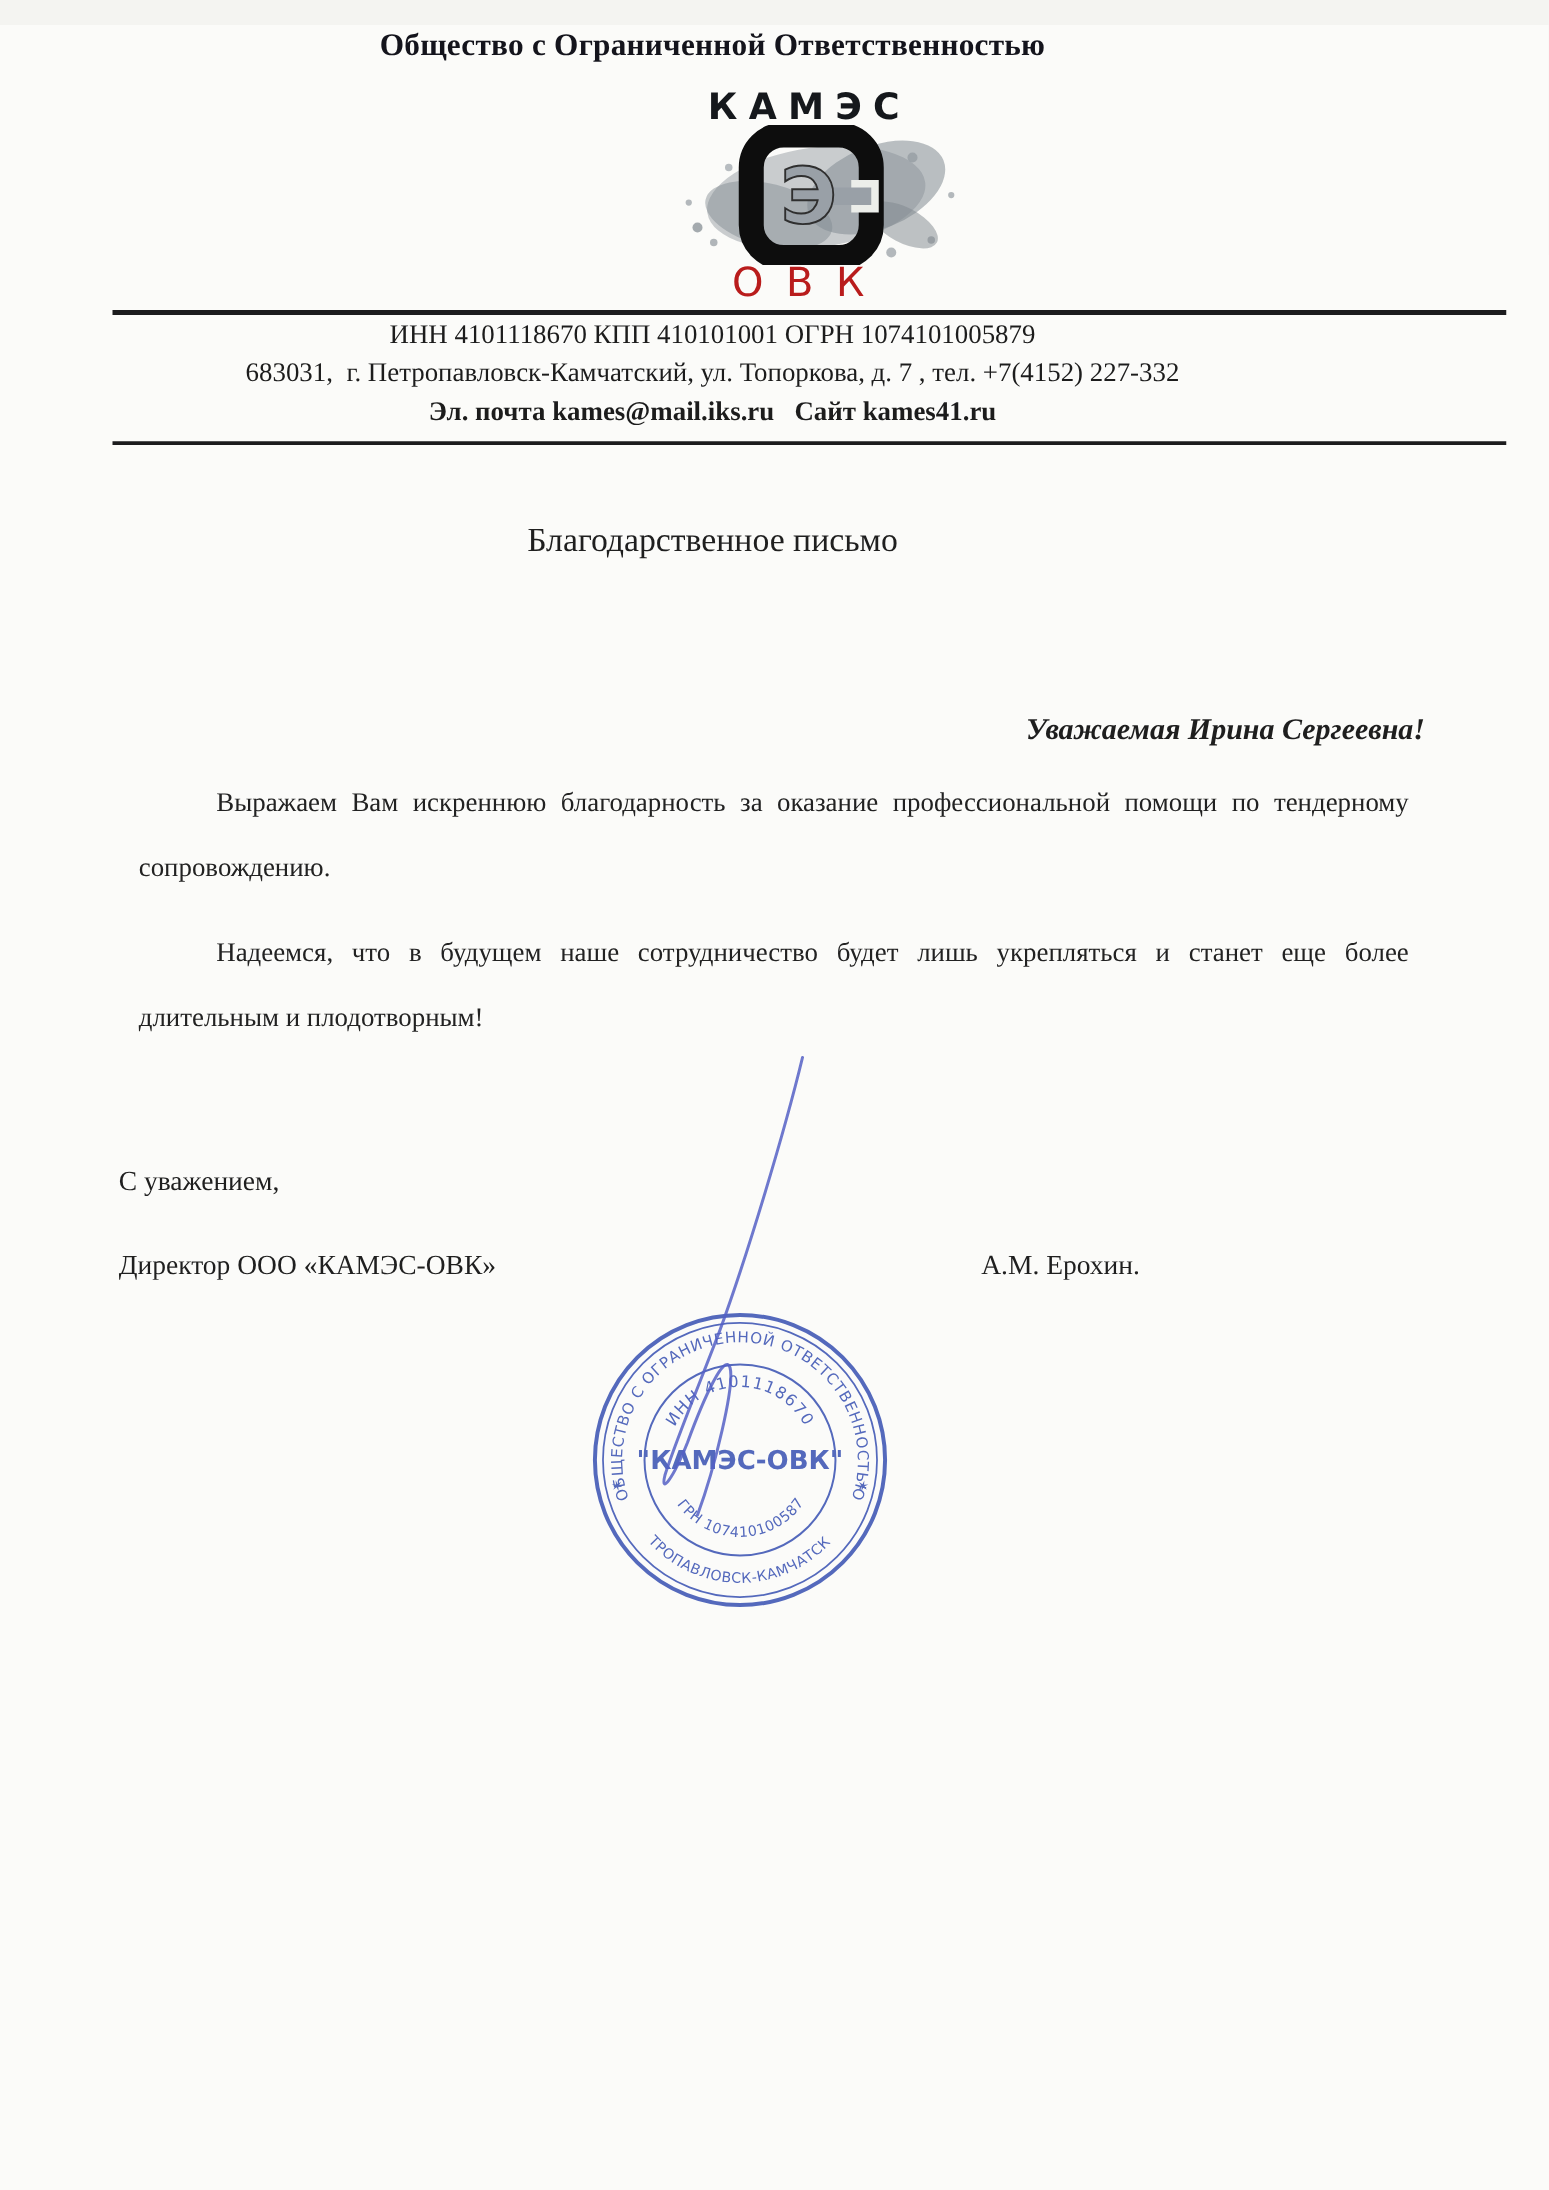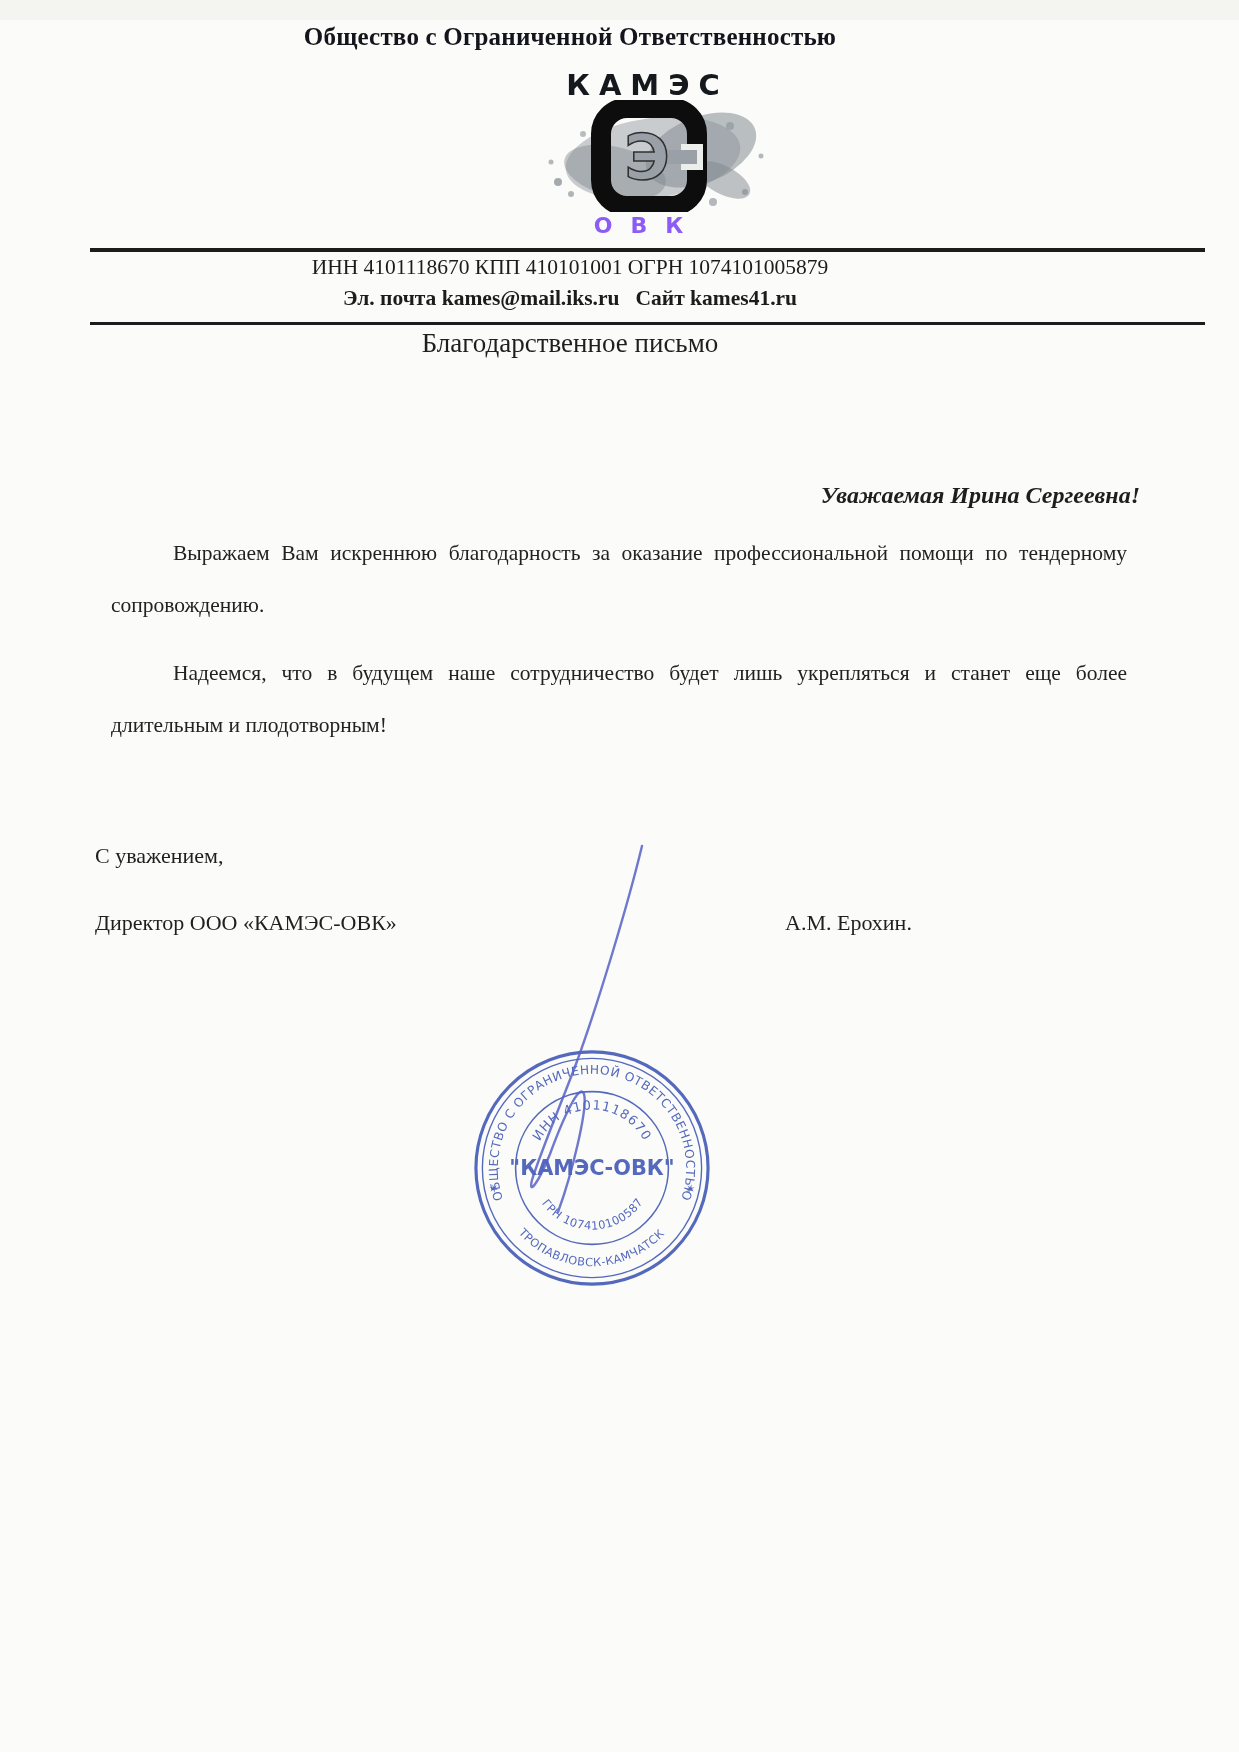--- a/index.html
+++ b/index.html
@@ -35,44 +35,45 @@
     font-family:"DejaVu Sans", sans-serif;
     font-size:29px; line-height:30px;
     font-weight:bold;
     letter-spacing:9px;
     color:#15181c;
     margin-top:12px;
   }
   .logo-symbol { display:block; margin:0 auto; }
   .logo-ovk {
     font-family:"DejaVu Sans", sans-serif;
-    font-size:22px; line-height:28px;
-    font-weight:bold;
+    font-size:32px; line-height:28px;
+    font-weight:normal;
     letter-spacing:18px;
-    color:#8b5cf6;
+    color:#b91c1c;
   }
   .rule-thick {
     margin:8px 0 0 90px;
     width:1115px; height:0;
     border-top:4px solid #1c1c1e;
   }
   .rule-thin {
     margin:8px 0 0 90px;
     width:1115px; height:0;
     border-top:3px solid #1c1c1e;
   }
   .letterhead-info {
     width:1140px;
     text-align:center;
     font-size:21.5px; line-height:31px;
     color:#1c1c1c;
   }
   .letterhead-info .contact { font-weight:bold; }
   
   .letter-title {
+    margin-top:58px;
     width:1140px;
     text-align:center;
     font-size:27px; line-height:36px;
     color:#1f1f1f;
   }
   .salutation {
     margin-top:118px;
     width:1140px;
     text-align:right;
     font-size:24px; line-height:32px;
@@ -140,20 +141,21 @@
       <rect x="158" y="44" width="22" height="26" fill="#eceeea"></rect>
       <rect x="140" y="50" width="34" height="14" fill="#99a0a7"></rect>
       <text x="124" y="57" text-anchor="middle" dominant-baseline="central" font-family="DejaVu Sans, sans-serif" font-size="62" font-weight="bold" fill="#99a0a7" stroke="#2f2f2f" stroke-width="1.5">Э</text>
     </svg>
     <div class="logo-ovk">ОВК</div>
   </div>
 
   <div class="rule-thick"></div>
   <div class="letterhead-info">
     <div>ИНН 4101118670 КПП 410101001 ОГРН 1074101005879</div>
+    <div>683031,&nbsp; г. Петропавловск-Камчатский, ул. Топоркова, д. 7 , тел. +7(4152) 227-332</div>
     <div class="contact">Эл. почта kames@mail.iks.ru&nbsp;&nbsp; Сайт kames41.ru</div>
   </div>
   <div class="rule-thin"></div>
 
   <div class="letter-title">Благодарственное письмо</div>
 
   <div class="salutation">Уважаемая Ирина Сергеевна!</div>
 
   <div class="body-text">
     <p>Выражаем Вам искреннюю благодарность за оказание профессиональной помощи по тендерному сопровождению.</p>

